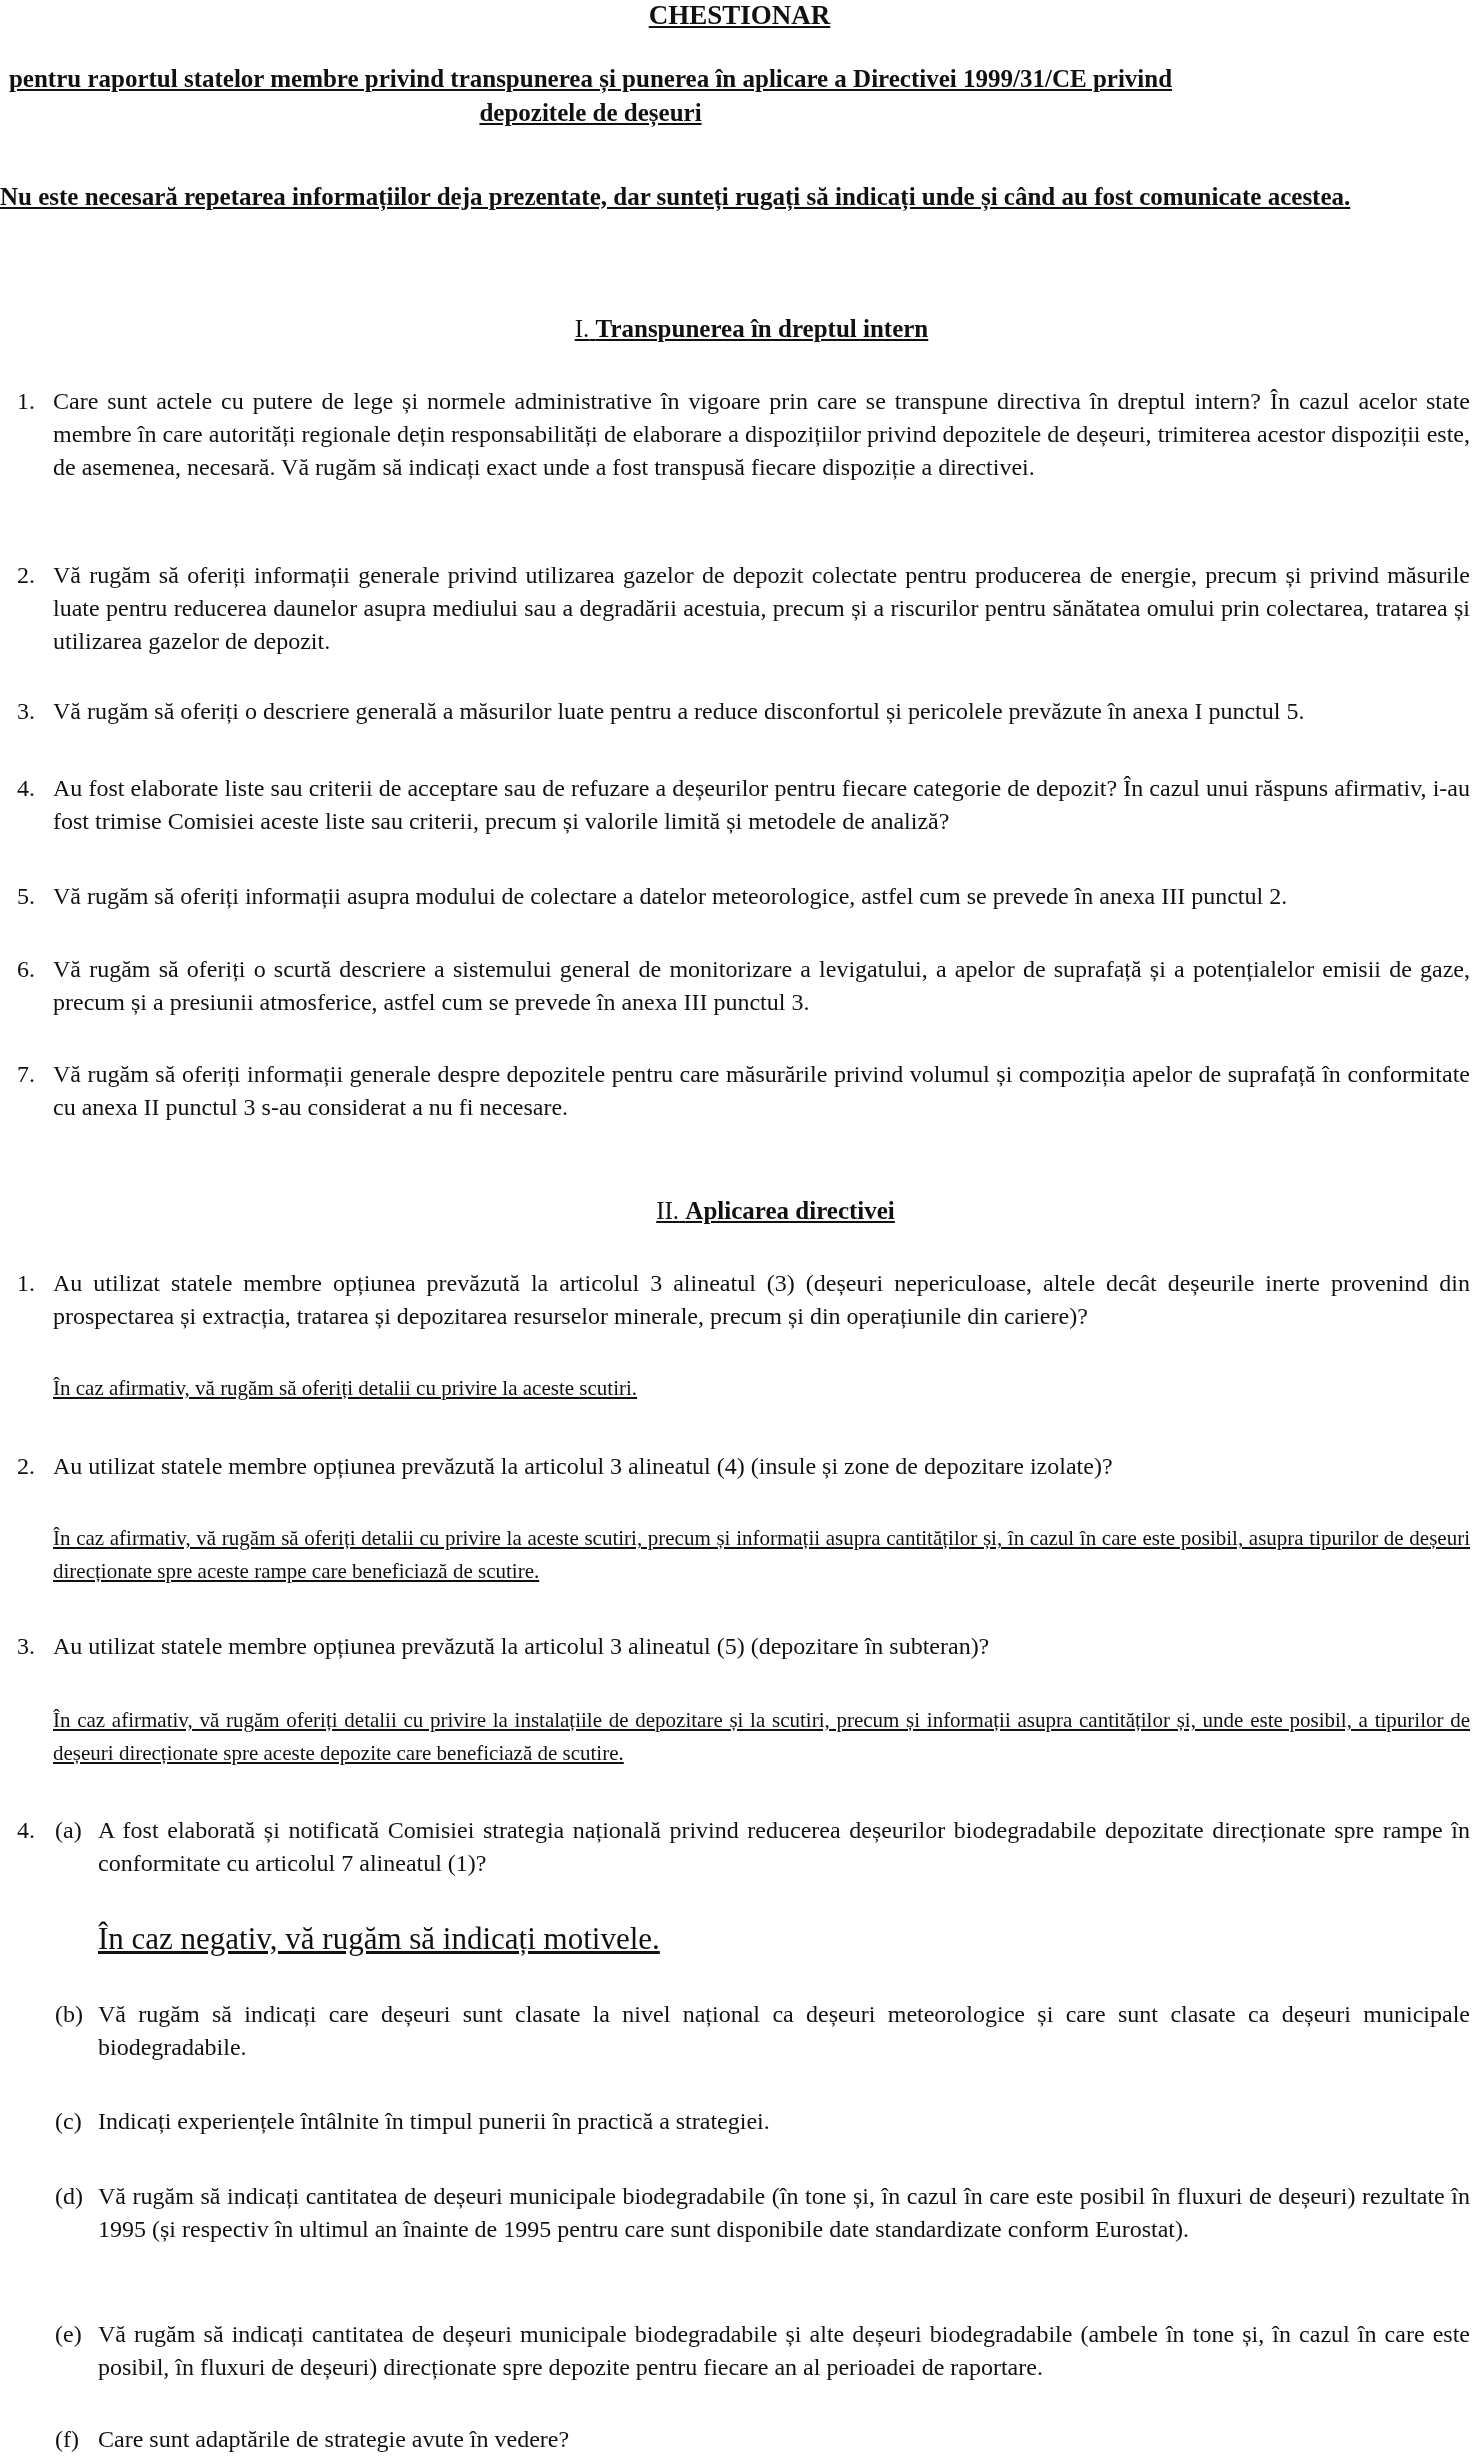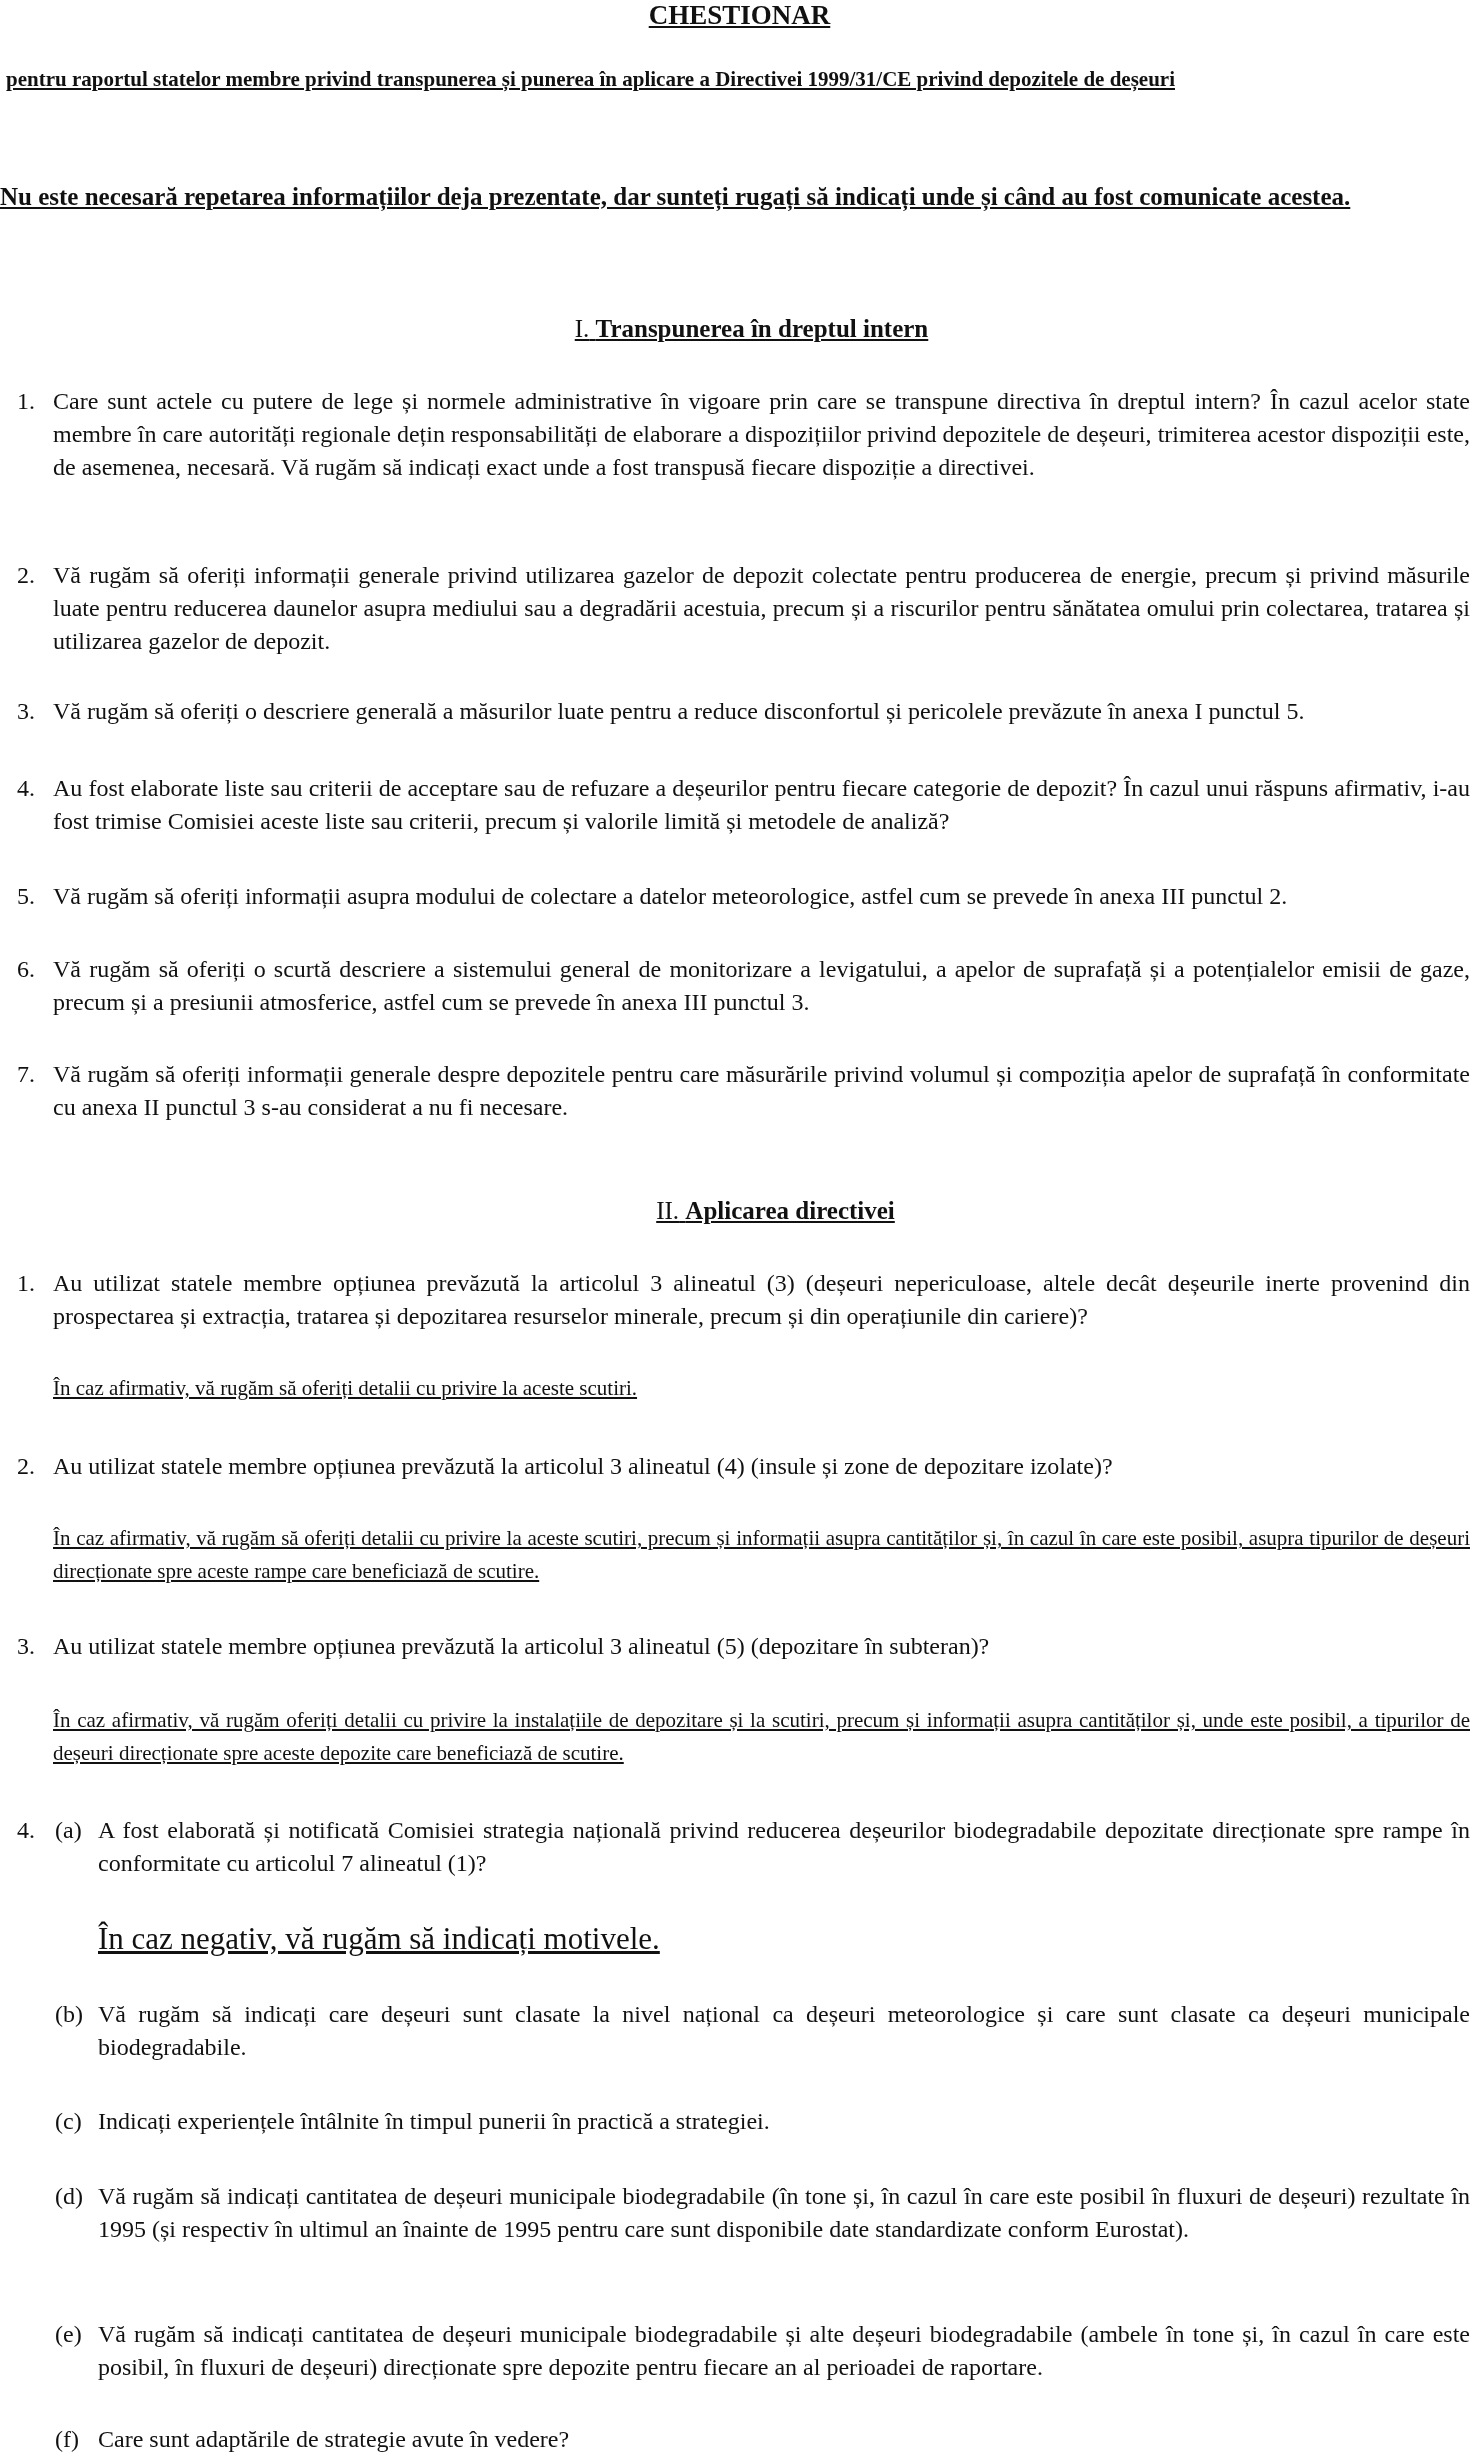--- a/index.html
+++ b/index.html
@@ -10,21 +10,21 @@
     position: relative;
   }
   .page { position: absolute; left: 0; top: 0; width: 1479px; }
   .abs { position: absolute; text-decoration: underline; }
   .title {
     left: 0; width: 1479px; top: 0; text-align: center;
     font-weight: bold; font-size: 27px; line-height: 31px;
   }
   .subtitle {
     left: 0; width: 1181px; top: 62px; text-align: center;
-    font-weight: bold; font-size: 21px; line-height: 34px;
+    font-weight: bold; font-size: 25px; line-height: 34px;
   }
   .intro {
     left: 0; width: 1439px; top: 179px;
     font-weight: bold; font-size: 25px; line-height: 36px;
   }
   .section-heading {
     left: 0; width: 1479px; text-align: center;
     font-size: 25px; line-height: 31px;
   }
   .section-heading .bold { font-weight: bold; }

